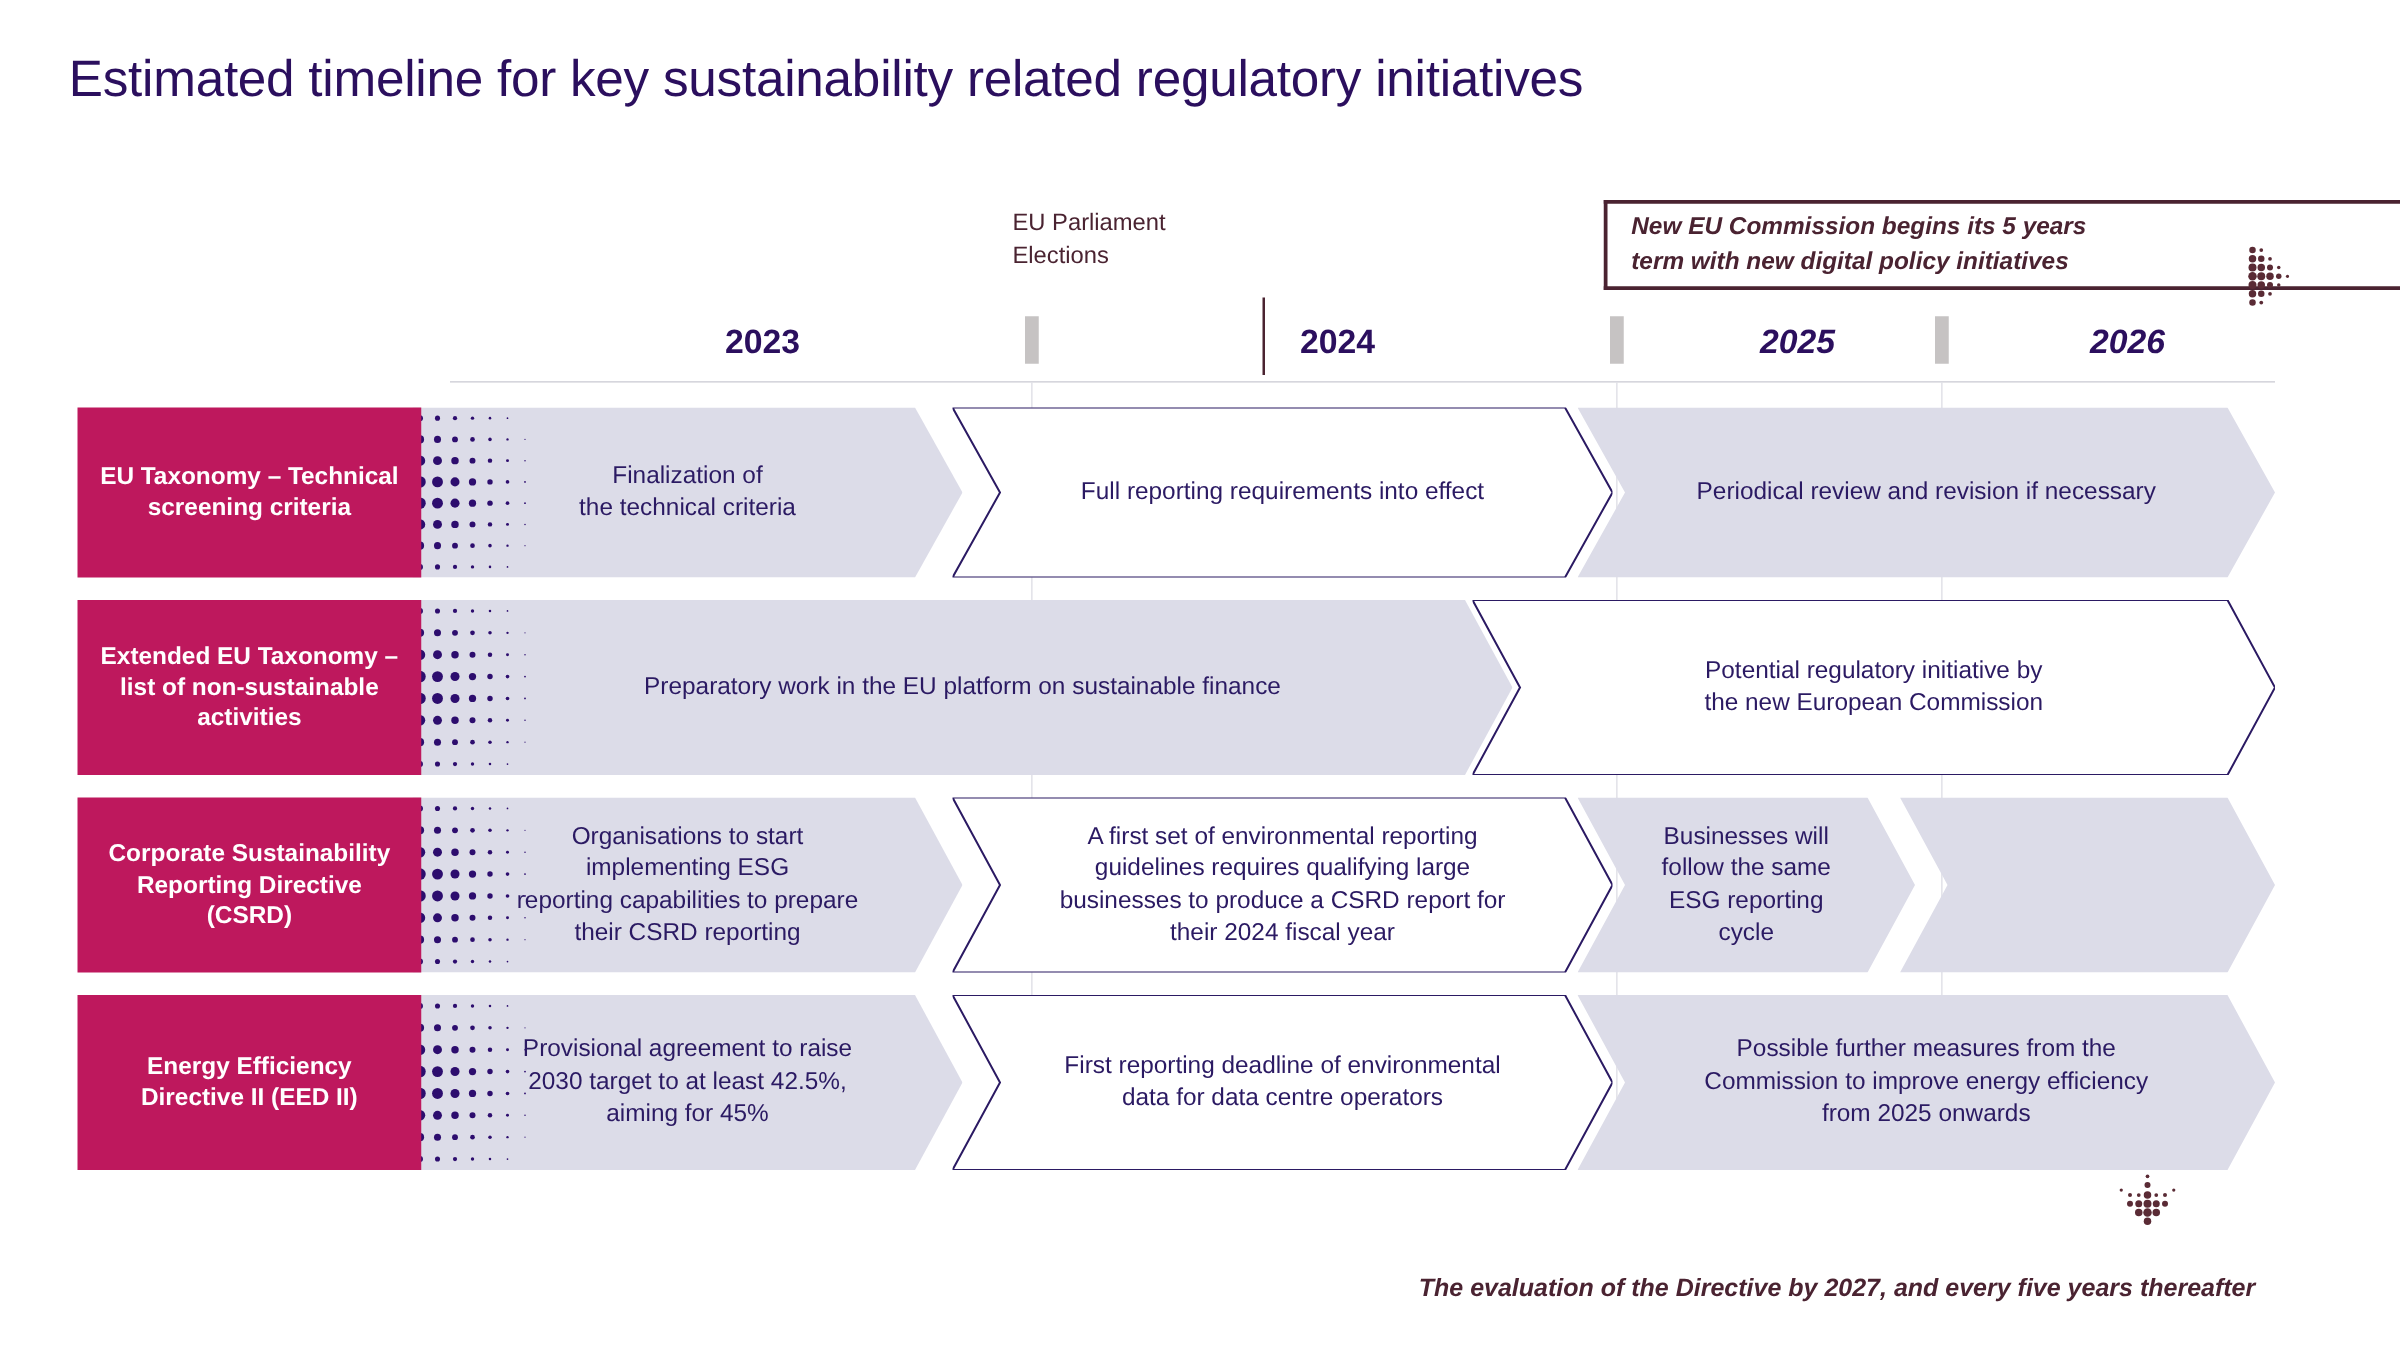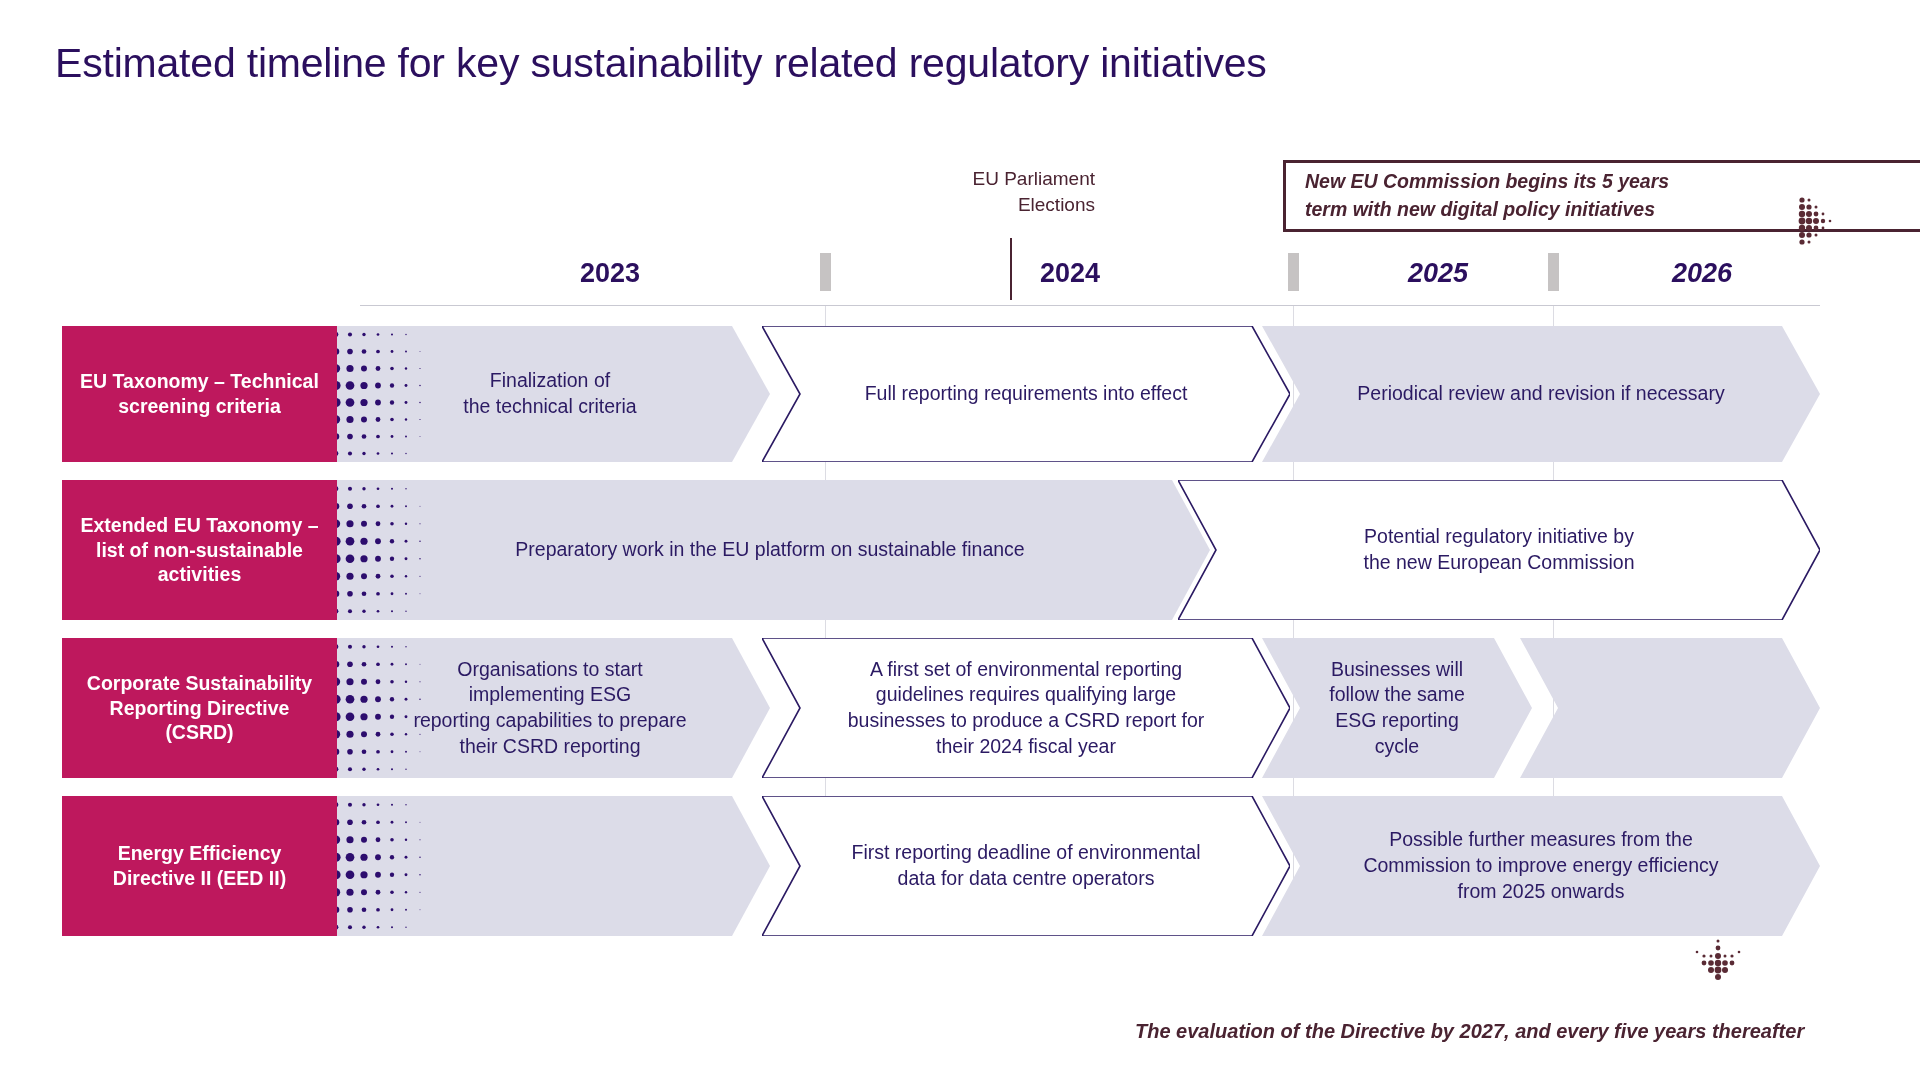--- a/index.html
+++ b/index.html
@@ -67,23 +67,23 @@
     top: 306px;
     width: 1px;
     height: 628px;
     background: #dcdce3;
   }
 
   
   #elections-annotation {
     position: absolute;
     top: 166px;
-    left: 855px;
+    left: 810px;
     width: 240px;
-    text-align: right;
+    text-align: left;
     font-size: 19px;
     line-height: 1.35;
     color: #4a2331;
   }
   #elections-stem {
     position: absolute;
     left: 1010px;
     top: 238px;
     width: 2px;
     height: 62px;
@@ -526,20 +526,25 @@
             <circle cx="76" cy="131.25" r="0.68"></circle>
           </g>
         </svg></div>
       <div class="row-label" style="top: 638px; height: 140px;">Corporate Sustainability Reporting Directive (CSRD)</div>
     </div>
     <div class="row" style="top: 0px;">
       <div class="seg filled" style="left: 330px; top: 796px; width: 440px; height: 140px;">
         <svg viewBox="0 0 440 140" preserveAspectRatio="none">
           <path class="chev" d="M0,0 L402,0 L440,70 L402,140 L0,140 L0,70 Z"></path>
         </svg>
+        <div class="seg-text">
+          <div>Provisional agreement to raise</div>
+          <div>2030 target to at least 42.5%,</div>
+          <div>aiming for 45%</div>
+        </div>
       </div>
       <div class="seg filled" style="left: 1262px; top: 796px; width: 558px; height: 140px;">
         <svg viewBox="0 0 558 140" preserveAspectRatio="none">
           <path class="chev" d="M0,0 L520,0 L558,70 L520,140 L0,140 L38,70 Z"></path>
         </svg>
         <div class="seg-text">
           <div>Possible further measures from the</div>
           <div>Commission to improve energy efficiency</div>
           <div>from 2025 onwards</div>
         </div>

